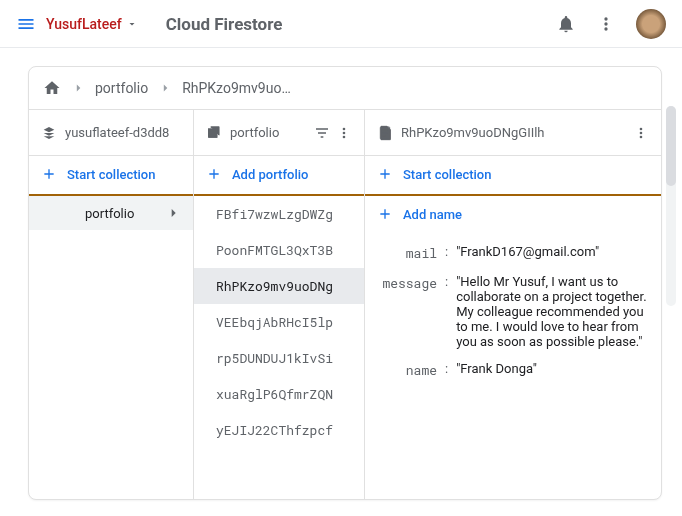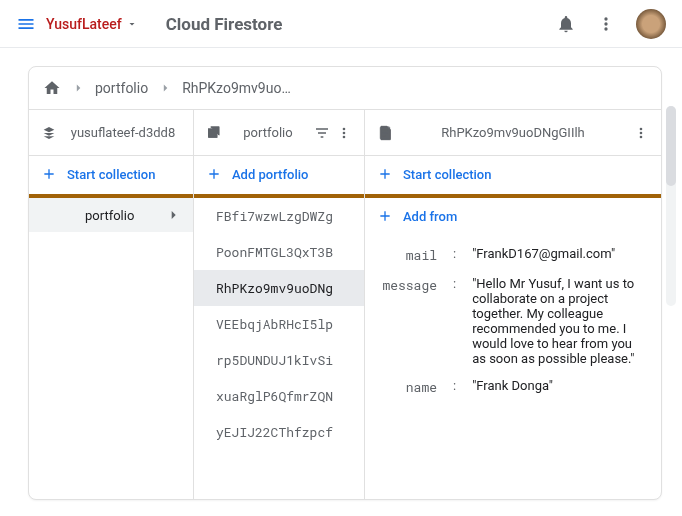--- a/index.html
+++ b/index.html
@@ -29,35 +29,35 @@
     .content { padding: 18px 20px 0 28px; }
     .panel { border:1px solid #e0e0e0; border-radius:8px; box-shadow: 0 1px 2px rgba(0,0,0,0.05); background:#fff; }
     .breadcrumb { display:flex; align-items:center; padding: 12px 14px; gap: 10px; color:#5f6368; font-size:14px; }
     .bc-chev { color:#9aa0a6; }
     .bc-item { color:#5f6368; }
     .columns { display:flex; border-top:1px solid #e0e0e0; height: 390px; }
     .col { border-right:1px solid #e0e0e0; display:flex; flex-direction:column; overflow:hidden; }
     .col1 { width: 165px; }
     .col2 { width: 171px; }
     .col3 { flex:1; border-right:none; }
-    .col-header { display:flex; align-items:center; padding: 10px 12px; color:#5f6368; border-bottom:1px solid #e0e0e0; height:46px; gap:8px;text-align:center; }
+    .col-header { display:flex; align-items:center; padding: 10px 12px; color:#5f6368; border-bottom:1px solid #e0e0e0; height:46px; gap:8px; }
     .col-header .ico { display:flex; color:#5f6368; }
     .col-header .txt { font-size:13px; flex:1; white-space:nowrap; overflow:hidden; text-overflow:ellipsis; }
     .hdr-actions { display:flex; gap:6px; color:#5f6368; }
-    .action-row { display:flex; align-items:center; gap:10px; padding: 10px 12px 12px 12px; color:#1a73e8; font-weight:500; font-size:13px; border-bottom:4px solid #a16207;}
+    .action-row { display:flex; align-items:center; gap:10px; padding: 10px 12px 12px 12px; color:#1a73e8; font-weight:500; font-size:13px; border-bottom:2px solid #a16207;}
     .action-row .plus { color:#1a73e8; font-size:18px; line-height:0; display:flex; }
     .col3 .action-row.noborder { border-bottom:none; }
     .list { overflow-y:auto; flex:1; }
     .item { padding: 9px 12px 9px 22px; color:#5f6368; font-family: 'Roboto Mono', Menlo, Consolas, monospace; font-size:13px; white-space:nowrap; overflow:hidden; display:flex; align-items:center;}
     .item.coll { font-family: inherit; padding-left: 56px; font-weight:400; color:#202124; }
     .item.sel-light { background:#f1f3f4; }
     .item.sel-dark { background:#e8eaed; color:#202124; }
     .item .chev-right { margin-left:auto; color:#5f6368; }
     .fields { padding: 4px 14px; color:#5f6368; font-size:13px; }
-    .field { display:flex; gap:16px; padding: 6px 0; align-items:flex-start; }
+    .field { display:flex; gap:8px; padding: 6px 0; align-items:flex-start; }
     .fkey { font-family: 'Roboto Mono', Menlo, Consolas, monospace; color:#5f6368; min-width:58px; text-align:right; }
     .fcolon { color:#5f6368; }
     .fval { color:#202124; flex:1; word-break:break-word; }
     .scrollbar-v { position:absolute; right:6px; top:58px; width:10px; height:200px; background:#f1f3f4; border-radius:5px; }
     .scrollbar-thumb { width:10px; height:80px; background:#dadce0; border-radius:5px; }
     .outer { position:relative; }
     svg { display:block; }
   </style>
 </head>
 <body>
@@ -211,21 +211,21 @@
                 </svg>
           </span>
           <span>Start collection</span>
         </div>
         <div class="action-row noborder">
           <span class="plus">
             <svg width="16" height="16" viewBox="0 0 24 24">
                   <path fill="#1a73e8" d="M19 13h-6v6h-2v-6H5v-2h6V5h2v6h6v2z"></path>
                 </svg>
           </span>
-          <span>Add from</span>
+          <span>Add name</span>
         </div>
         <div class="fields" id="fields-list">
               <div class="field">
                 <span class="fkey">mail</span>
                 <span class="fcolon">:</span>
                 <span class="fval">"FrankD167@gmail.com"</span>
               </div>
               <div class="field">
                 <span class="fkey">message</span>
                 <span class="fcolon">:</span>

